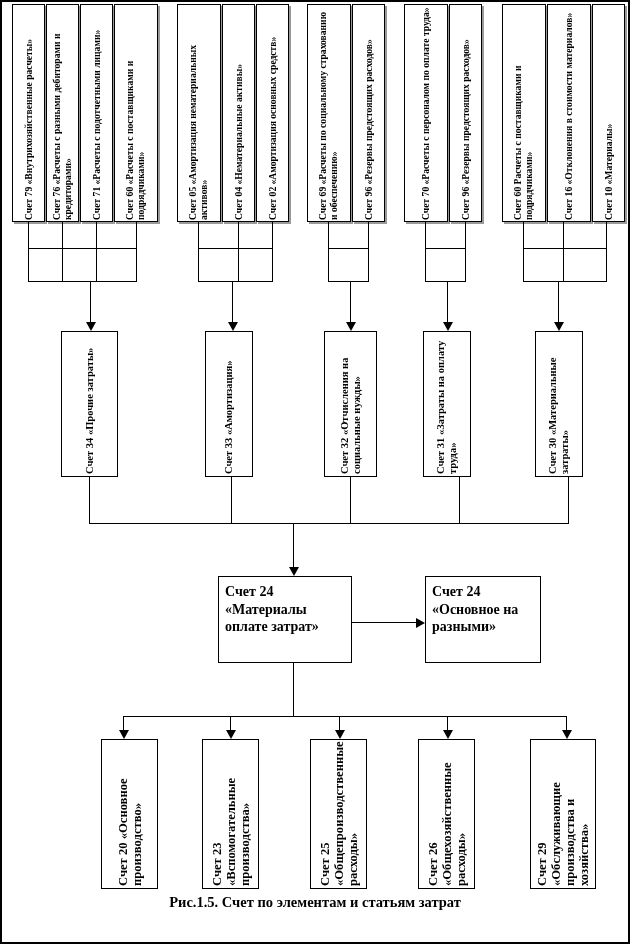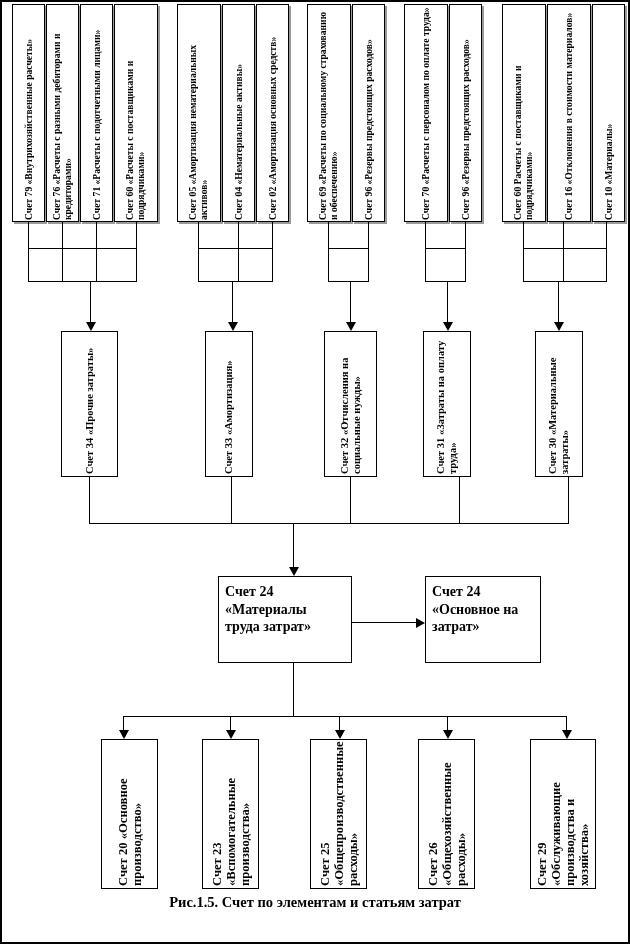--- a/index.html
+++ b/index.html
@@ -206,28 +206,28 @@
     <div class="ln vln" style="left:457px;top:475px;height:46px;"></div>
     <div class="ln vln" style="left:566px;top:475px;height:46px;"></div>
     <div class="ln hln" style="left:87px;top:521px;width:480px;"></div>
     <div class="ln vln" style="left:291px;top:521px;height:47px;"></div>
     <div class="arrow-d" style="left:287px;top:565px;"></div>
 
     <div class="box" style="left:216px;top:574px;width:134px;height:87px;">
       <div class="htext">
         <div>Счет 24</div>
         <div>«Материалы</div>
-        <div>труда затрат»</div>
+        <div>оплате затрат»</div>
       </div>
     </div>
     <div class="box" style="left:423px;top:574px;width:116px;height:87px;">
       <div class="htext">
         <div>Счет 24</div>
         <div>«Основное на</div>
-        <div>затрат»</div>
+        <div>разными»</div>
       </div>
     </div>
 
     <div class="ln hln" style="left:350px;top:620px;width:64px;"></div>
     <div class="arrow-r" style="left:414px;top:616px;"></div>
 
     <div class="ln vln" style="left:291px;top:661px;height:53px;"></div>
     <div class="ln hln" style="left:121px;top:714px;width:443px;"></div>
 
     <div class="ln vln" style="left:121px;top:714px;height:19px;"></div>

